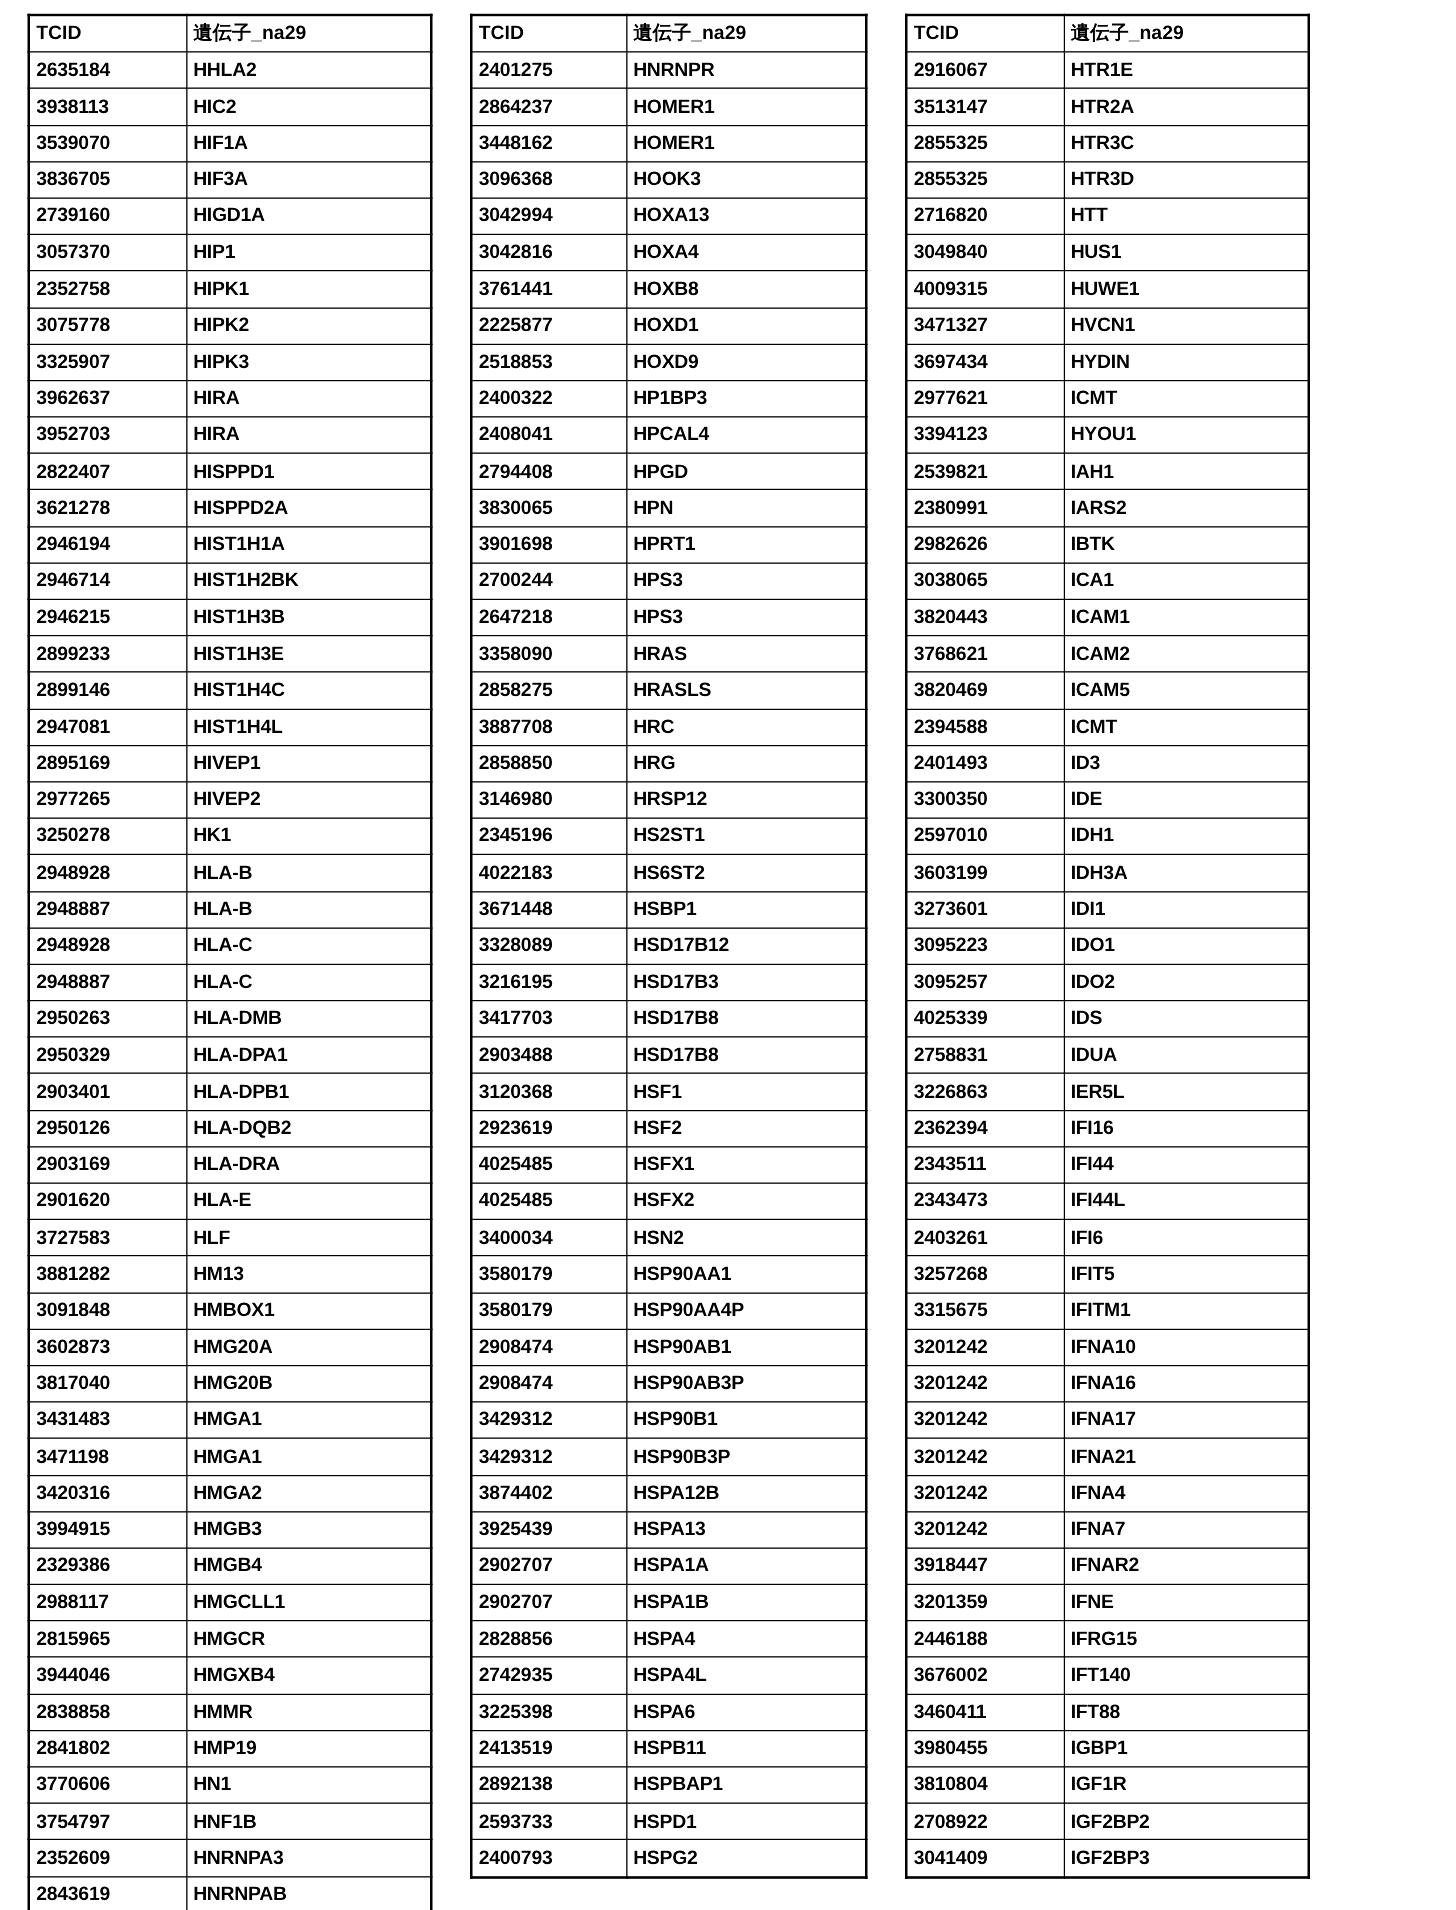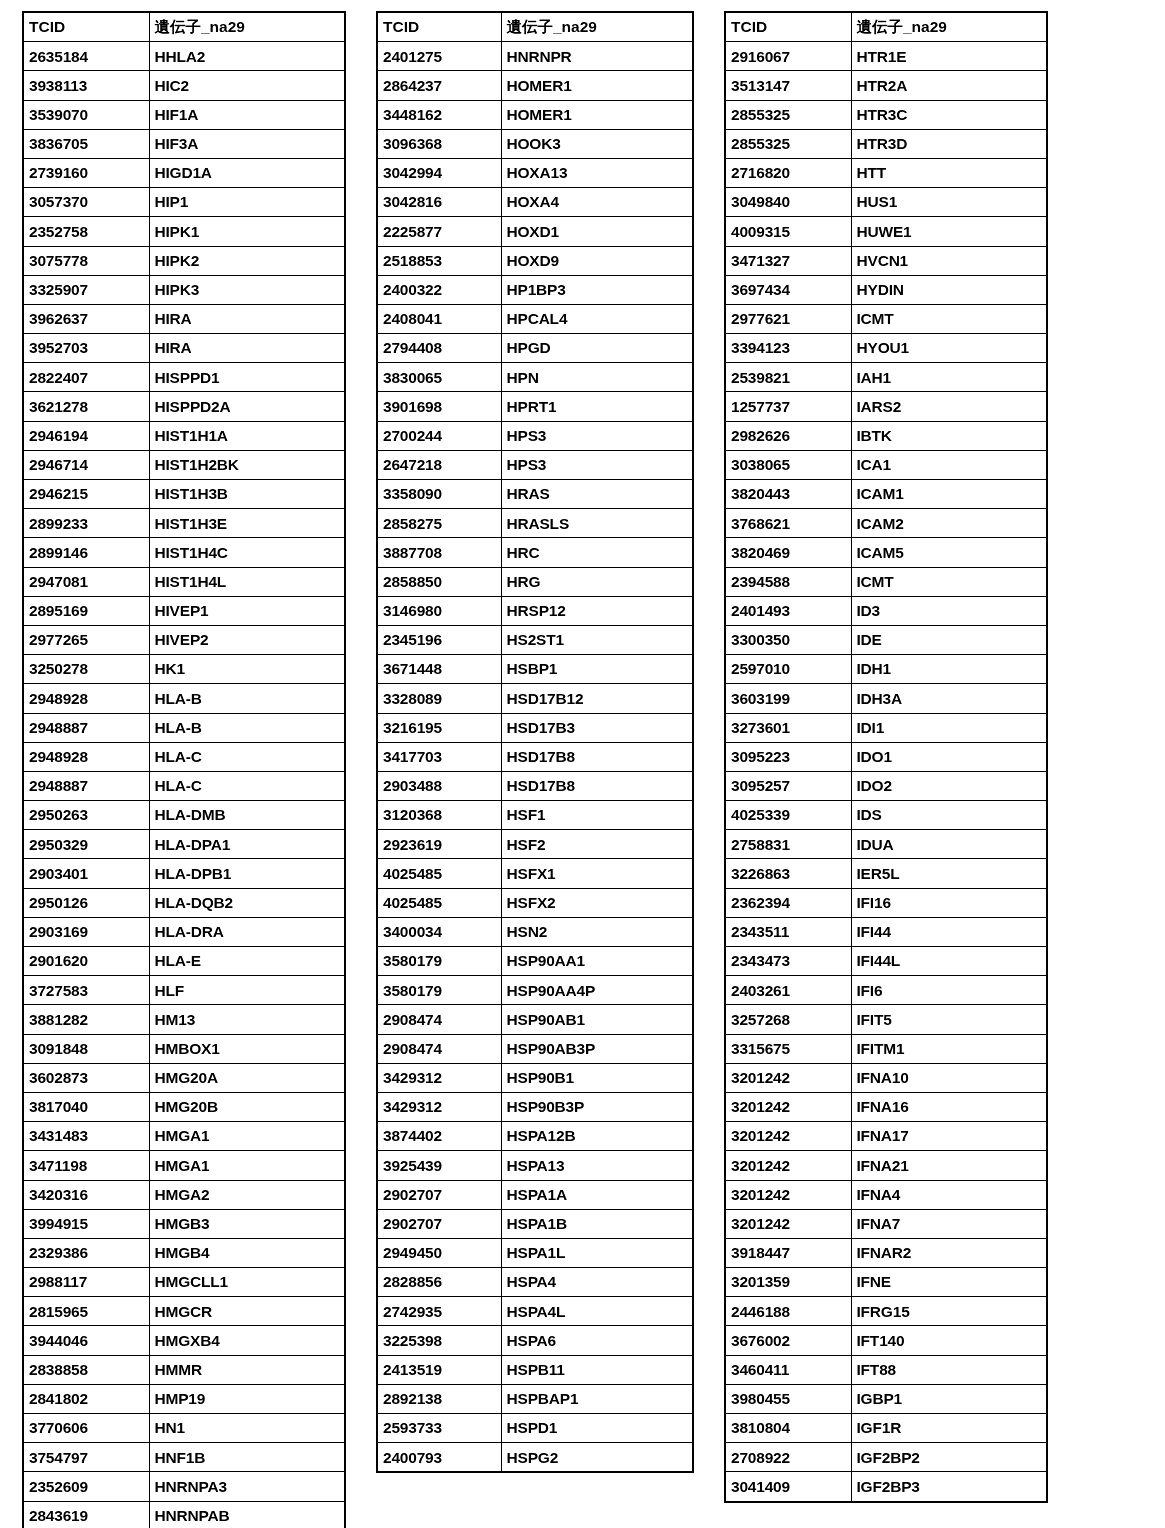--- a/index.html
+++ b/index.html
@@ -336,20 +336,24 @@
             </tr>
             <tr>
               <td>3042994</td>
               <td>HOXA13</td>
             </tr>
             <tr>
               <td>3042816</td>
               <td>HOXA4</td>
             </tr>
             <tr>
+              <td>3761441</td>
+              <td>HOXB8</td>
+            </tr>
+            <tr>
               <td>2225877</td>
               <td>HOXD1</td>
             </tr>
             <tr>
               <td>2518853</td>
               <td>HOXD9</td>
             </tr>
             <tr>
               <td>2400322</td>
               <td>HP1BP3</td>
@@ -396,20 +400,24 @@
             </tr>
             <tr>
               <td>3146980</td>
               <td>HRSP12</td>
             </tr>
             <tr>
               <td>2345196</td>
               <td>HS2ST1</td>
             </tr>
             <tr>
+              <td>4022183</td>
+              <td>HS6ST2</td>
+            </tr>
+            <tr>
               <td>3671448</td>
               <td>HSBP1</td>
             </tr>
             <tr>
               <td>3328089</td>
               <td>HSD17B12</td>
             </tr>
             <tr>
               <td>3216195</td>
               <td>HSD17B3</td>
@@ -474,24 +482,20 @@
               <td>3925439</td>
               <td>HSPA13</td>
             </tr>
             <tr>
               <td>2902707</td>
               <td>HSPA1A</td>
             </tr>
             <tr>
               <td>2902707</td>
               <td>HSPA1B</td>
-            </tr>
-            <tr>
-              <td>2949450</td>
-              <td>HSPA1L</td>
             </tr>
             <tr>
               <td>2828856</td>
               <td>HSPA4</td>
             </tr>
             <tr>
               <td>2742935</td>
               <td>HSPA4L</td>
             </tr>
             <tr>
@@ -573,21 +577,21 @@
             </tr>
             <tr>
               <td>3394123</td>
               <td>HYOU1</td>
             </tr>
             <tr>
               <td>2539821</td>
               <td>IAH1</td>
             </tr>
             <tr>
-              <td>1257737</td>
+              <td>2380991</td>
               <td>IARS2</td>
             </tr>
             <tr>
               <td>2982626</td>
               <td>IBTK</td>
             </tr>
             <tr>
               <td>3038065</td>
               <td>ICA1</td>
             </tr>

